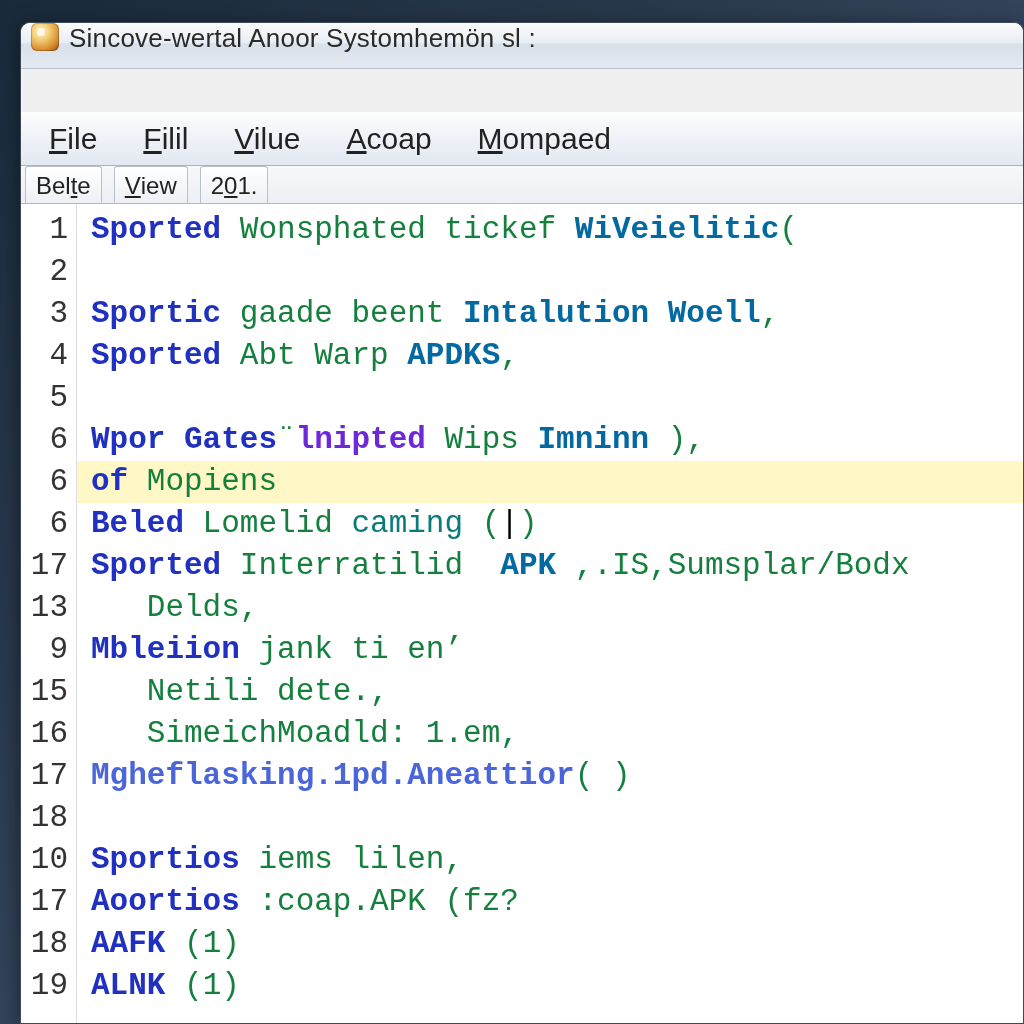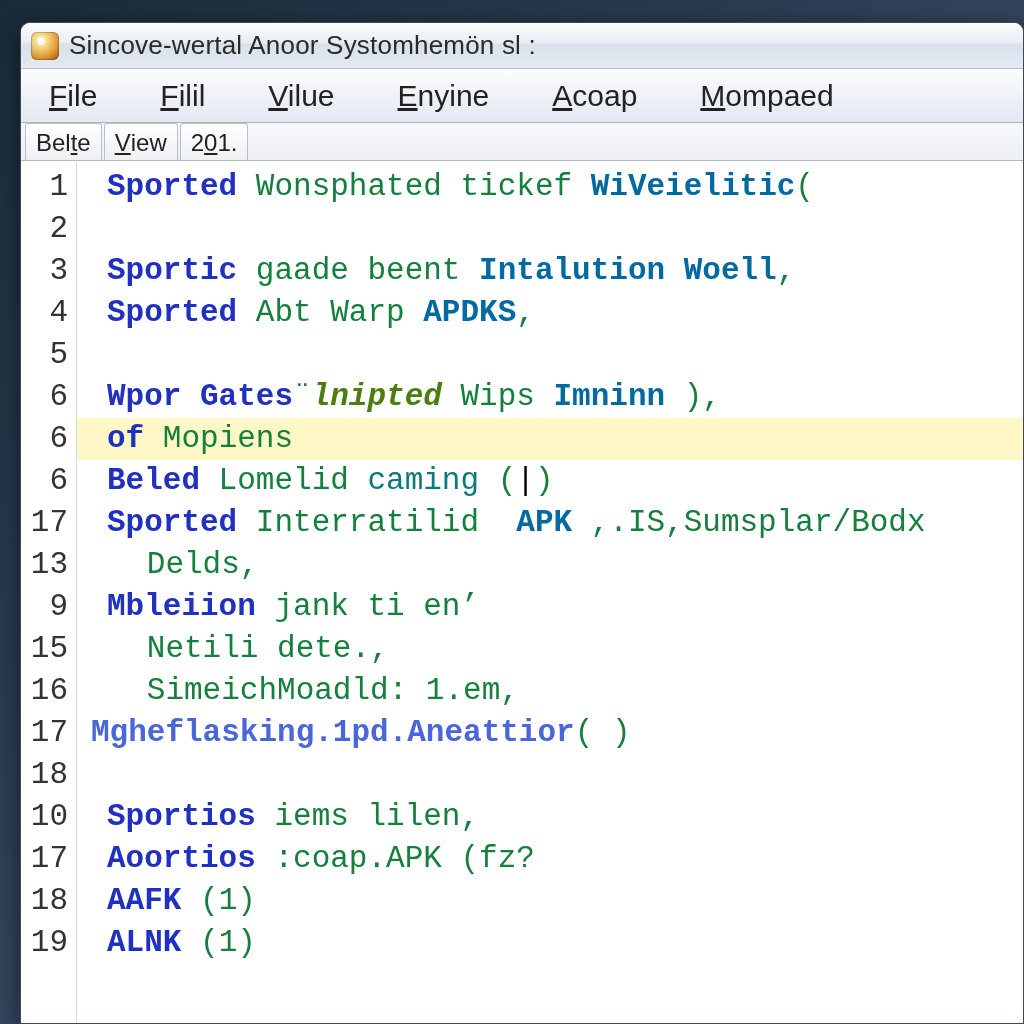--- a/index.html
+++ b/index.html
@@ -21,21 +21,20 @@
     display: flex;
     flex-direction: column;
   }
 
   
   .titlebar {
     height: 46px;
     background: linear-gradient(to bottom, #fbfcfd 0%, #e8edf3 45%, #d8e0ea 46%, #e4eaf2 100%);
     border-bottom: 1px solid #b8c2cf;
     display: flex;
-    align-items: center;
     padding: 0 10px;
     gap: 10px;
   }
   .titlebar .app-icon {
     width: 28px; height: 28px;
     border-radius: 6px;
     background: radial-gradient(circle at 35% 30%, #fff6d8 0%, #f3d27a 30%, #d88a2a 70%, #8a4a10 100%);
     box-shadow: 0 0 0 1px rgba(0,0,0,0.2) inset;
     position: relative;
   }
@@ -51,21 +50,22 @@
 
   
   .menubar {
     height: 54px;
     background: linear-gradient(to bottom, #fdfdfe 0%, #eef1f7 50%, #e3e8f1 100%);
     border-top: 1px solid #ffffff;
     border-bottom: 1px solid #a9b3c2;
     display: flex;
     align-items: center;
     padding: 0 22px;
-    gap: 51px;
+    gap: 34px;
+    margin-top: 43px;
   }
   .menubar .menu-item {
     font-size: 30px;
     color: #222;
     cursor: default;
     padding: 4px 6px;
   }
   .menubar .menu-item .ul { text-decoration: underline; }
 
   
@@ -77,21 +77,21 @@
     align-items: stretch;
     padding-left: 4px;
   }
   .tabstrip .tool {
     font-size: 24px;
     color: #222;
     padding: 4px 10px 2px;
     border: 1px solid #b8c0cc;
     border-bottom: none;
     background: linear-gradient(to bottom,#ffffff,#eef0f4);
-    margin-right: 2px;
+    margin-right: 12px;
     border-radius: 3px 3px 0 0;
     display:flex; align-items:center;
   }
   .tabstrip .tool .ul { text-decoration: underline; }
 
   
   .editor {
     flex: 1;
     background: #ffffff;
     display: flex;
@@ -112,43 +112,42 @@
   .gutter div { height: 42px; }
   .code {
     flex: 1;
     padding: 4px 0 0 14px;
     white-space: pre;
     color: #1a1a1a;
     position: relative;
   }
   .code .row { height: 42px; }
   .code .row.hl { background: #fff7c6; margin-left:-14px; padding-left:14px; }
-  .kw   { color: #2030c0; font-weight: 600; margin-left: 16px; }
+  .kw   { color: #2030c0; font-weight: 600; }
   .kw2  { color: #0369a1; font-weight: 600; }
   .id   { color: #15803d; }
   .fade { color: #4a66d8; font-weight: bold; }
   .teal { color: #0a7a7a; font-weight: 400; }
-  .brown{ color: #4d7c0f; font-weight: 600; font-style: italic; }
+  .brown{ color: #6d28d9; font-weight: 600; }
   .caret{ color:#000; }
 </style>
 </head>
 <body>
 
 <div class="window">
 
   <div class="titlebar">
     <div class="app-icon"></div>
     <div class="title-text">Sincove-wertal Anoor Systomhemön sl :</div>
   </div>
 
   <div class="menubar">
     <div class="menu-item"><span></span><span class="ul">F</span><span>ile</span></div>
     <div class="menu-item"><span></span><span class="ul">F</span><span>ilil</span></div>
     <div class="menu-item"><span></span><span class="ul">V</span><span>ilue</span></div>
-    <div class="menu-item"><span></span><span class="ul">E</span><span>nyine</span></div>
     <div class="menu-item"><span></span><span class="ul">A</span><span>coap</span></div>
     <div class="menu-item"><span></span><span class="ul">M</span><span>ompaed</span></div>
   </div>
 
   <div class="tabstrip">
     <div class="tool">
         <span>Bel</span>
         <span class="ul">t</span>
         <span>e</span>
       </div>

